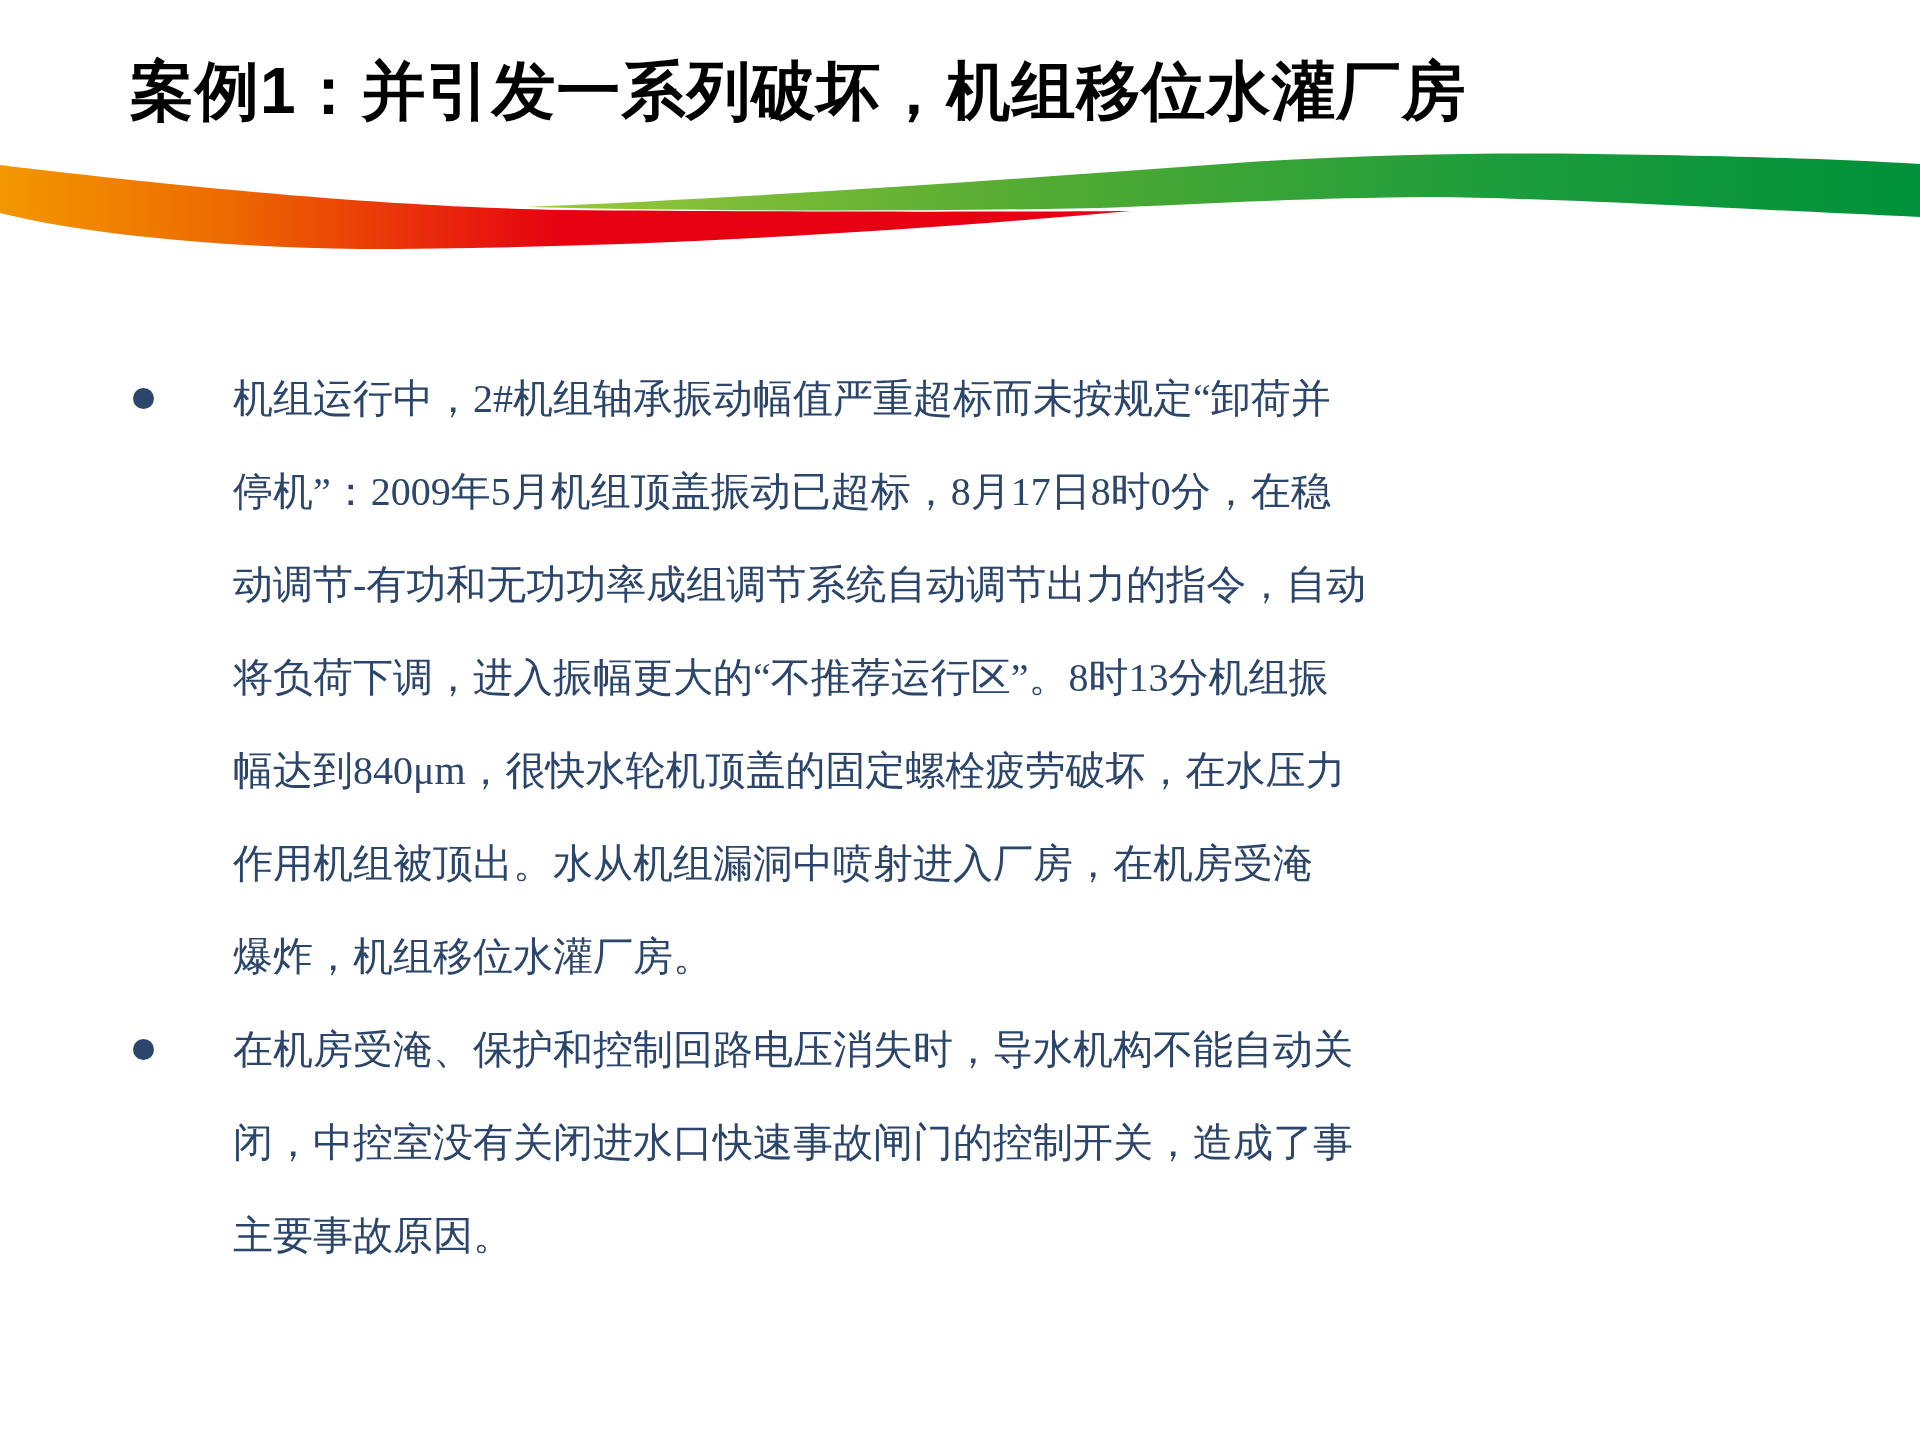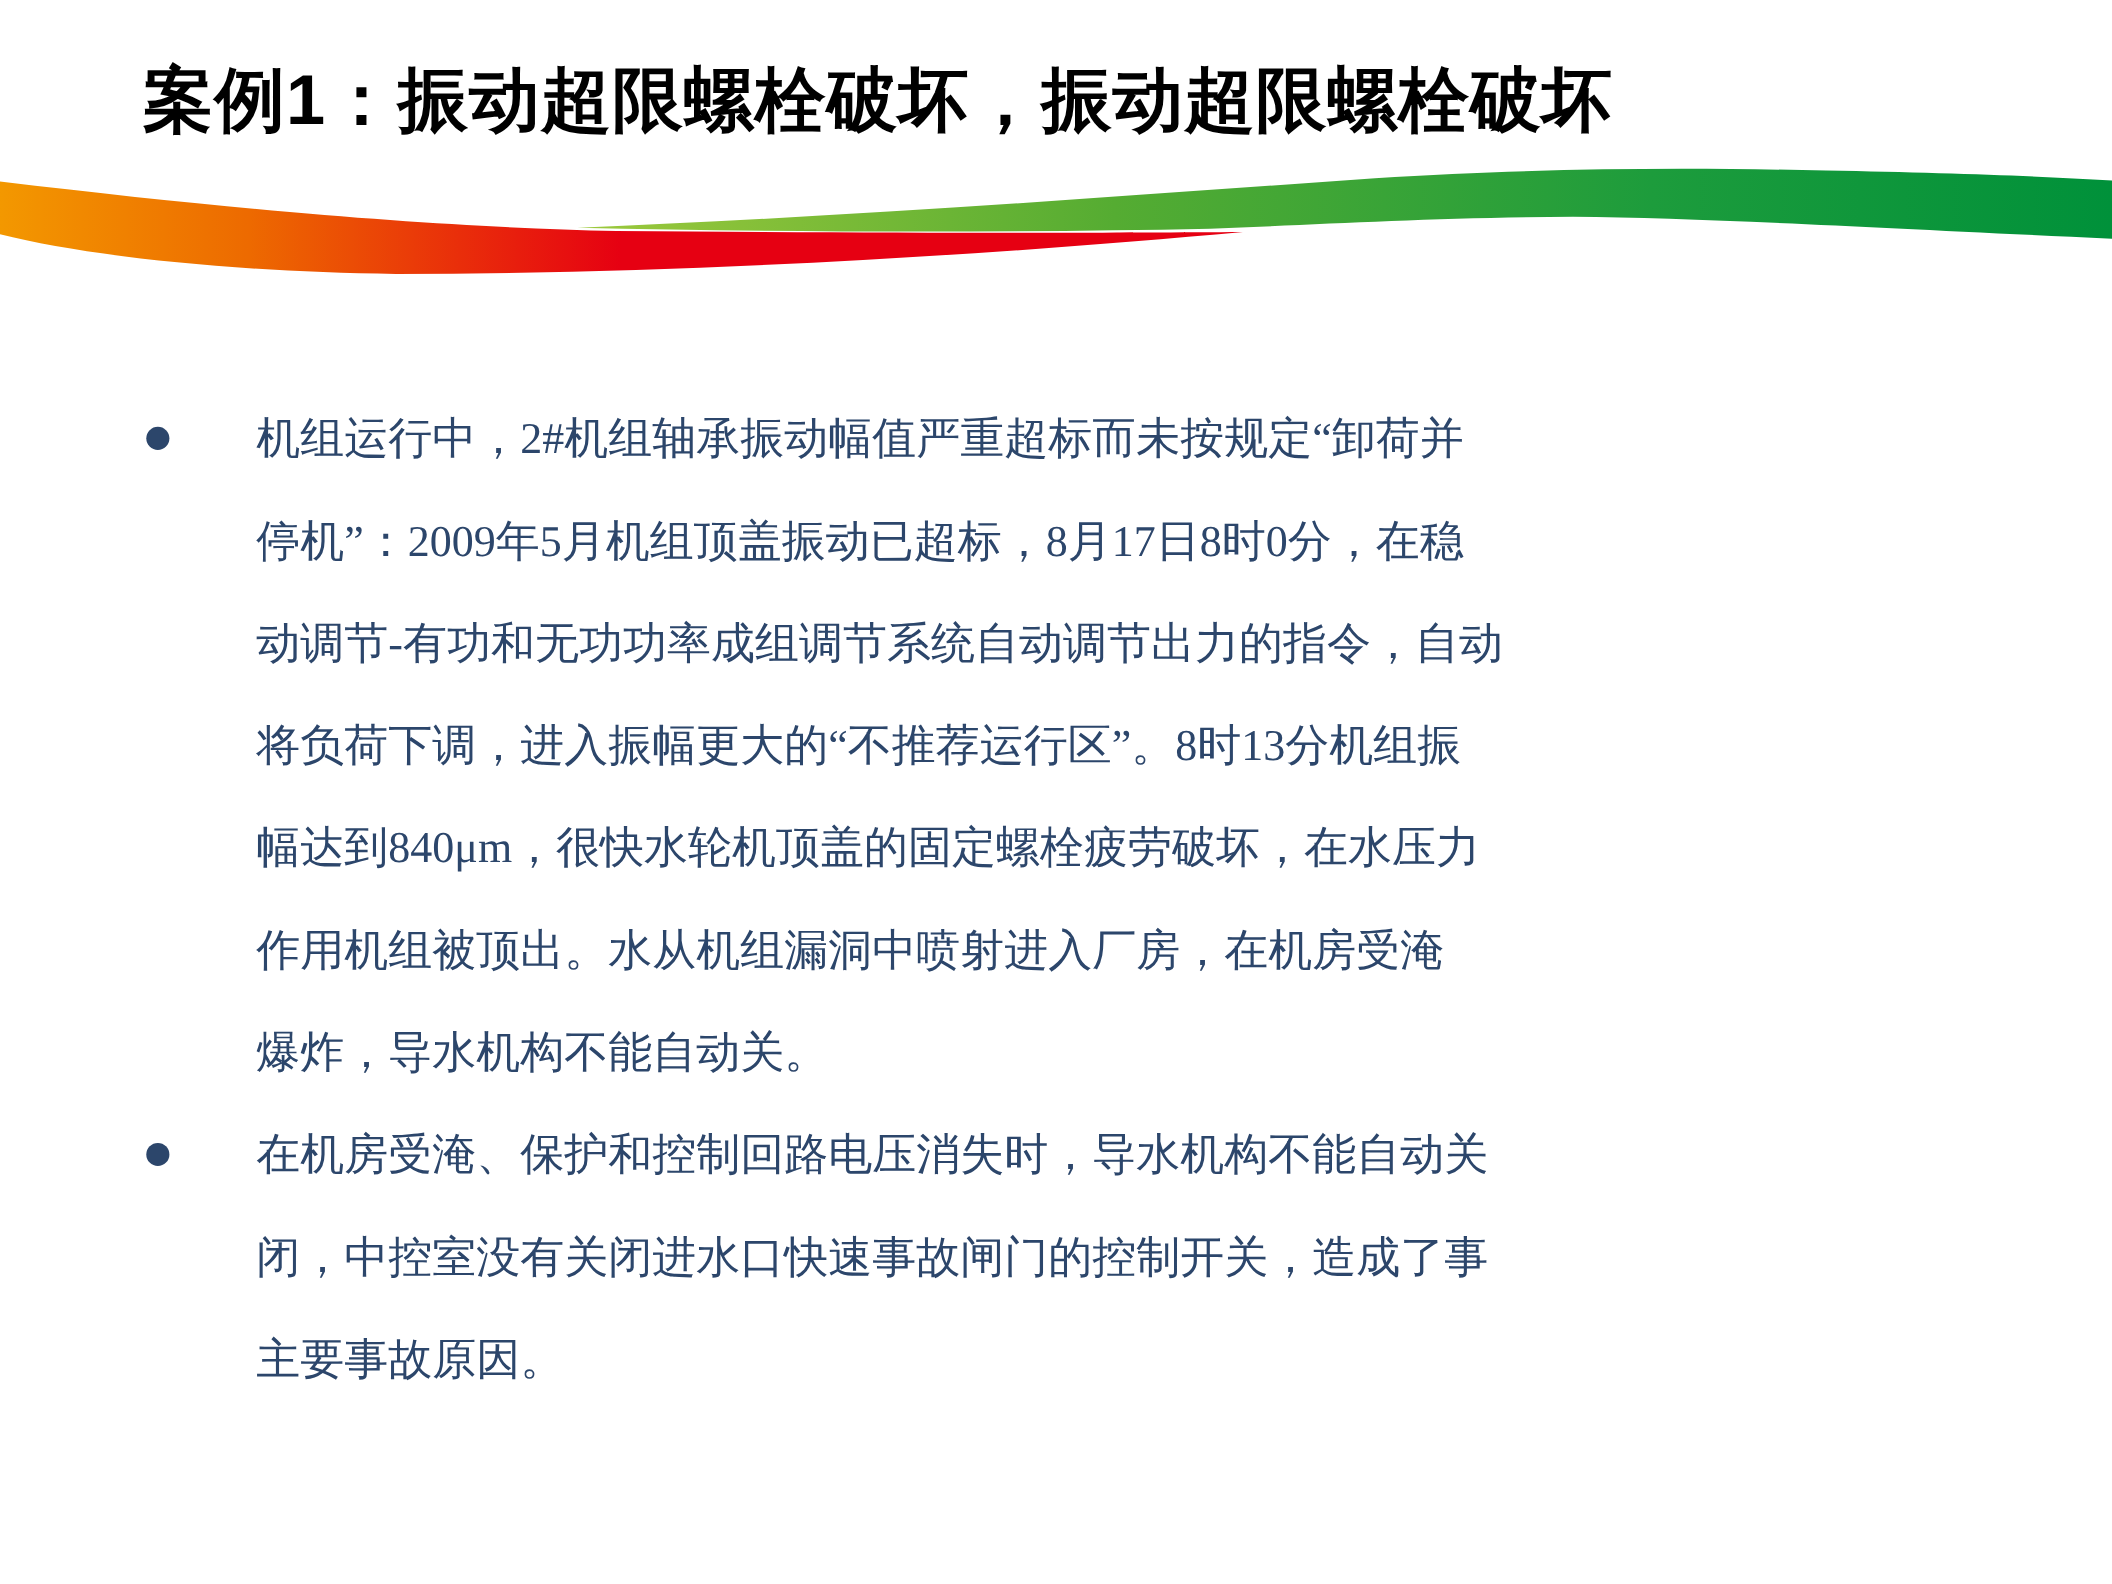--- a/index.html
+++ b/index.html
@@ -18,21 +18,21 @@
   .para{position:relative;}
   .dot{position:absolute;left:-100px;top:36px;width:21px;height:21px;
        border-radius:50%;background:#2C466B;}
   .line{white-space:nowrap;height:93px;}
 </style>
 </head>
 <body>
 
 <div class="slide">
 
-  <h1 class="title">案例1：振动超限螺栓破坏，振动超限螺栓破坏</h1>
+  <h1 class="title">案例1：并引发一系列破坏，机组移位水灌厂房</h1>
 
   <svg class="ribbon" viewBox="0 0 1920 280" width="1920" height="280" aria-hidden="true">
     <defs>
       <linearGradient id="gradGreen" x1="0" y1="0" x2="1" y2="0">
         <stop offset="0" stop-color="#9DC93C"></stop>
         <stop offset="0.35" stop-color="#55AC32"></stop>
         <stop offset="0.70" stop-color="#1D9C3C"></stop>
         <stop offset="1" stop-color="#00913A"></stop>
       </linearGradient>
       <linearGradient id="gradRed" x1="0" y1="0" x2="1" y2="0">
@@ -61,21 +61,21 @@
   <div class="content">
 
     <div class="para">
       <span class="dot"></span>
       <div class="line">机组运行中，2#机组轴承振动幅值严重超标而未按规定“卸荷并</div>
       <div class="line">停机”：2009年5月机组顶盖振动已超标，8月17日8时0分，在稳</div>
       <div class="line">动调节-有功和无功功率成组调节系统自动调节出力的指令，自动</div>
       <div class="line">将负荷下调，进入振幅更大的“不推荐运行区”。8时13分机组振</div>
       <div class="line">幅达到840μm，很快水轮机顶盖的固定螺栓疲劳破坏，在水压力</div>
       <div class="line">作用机组被顶出。水从机组漏洞中喷射进入厂房，在机房受淹</div>
-      <div class="line">爆炸，导水机构不能自动关。</div>
+      <div class="line">爆炸，机组移位水灌厂房。</div>
     </div>
 
     <div class="para">
       <span class="dot"></span>
       <div class="line">在机房受淹、保护和控制回路电压消失时，导水机构不能自动关</div>
       <div class="line">闭，中控室没有关闭进水口快速事故闸门的控制开关，造成了事</div>
       <div class="line">主要事故原因。</div>
     </div>
 
   </div>

